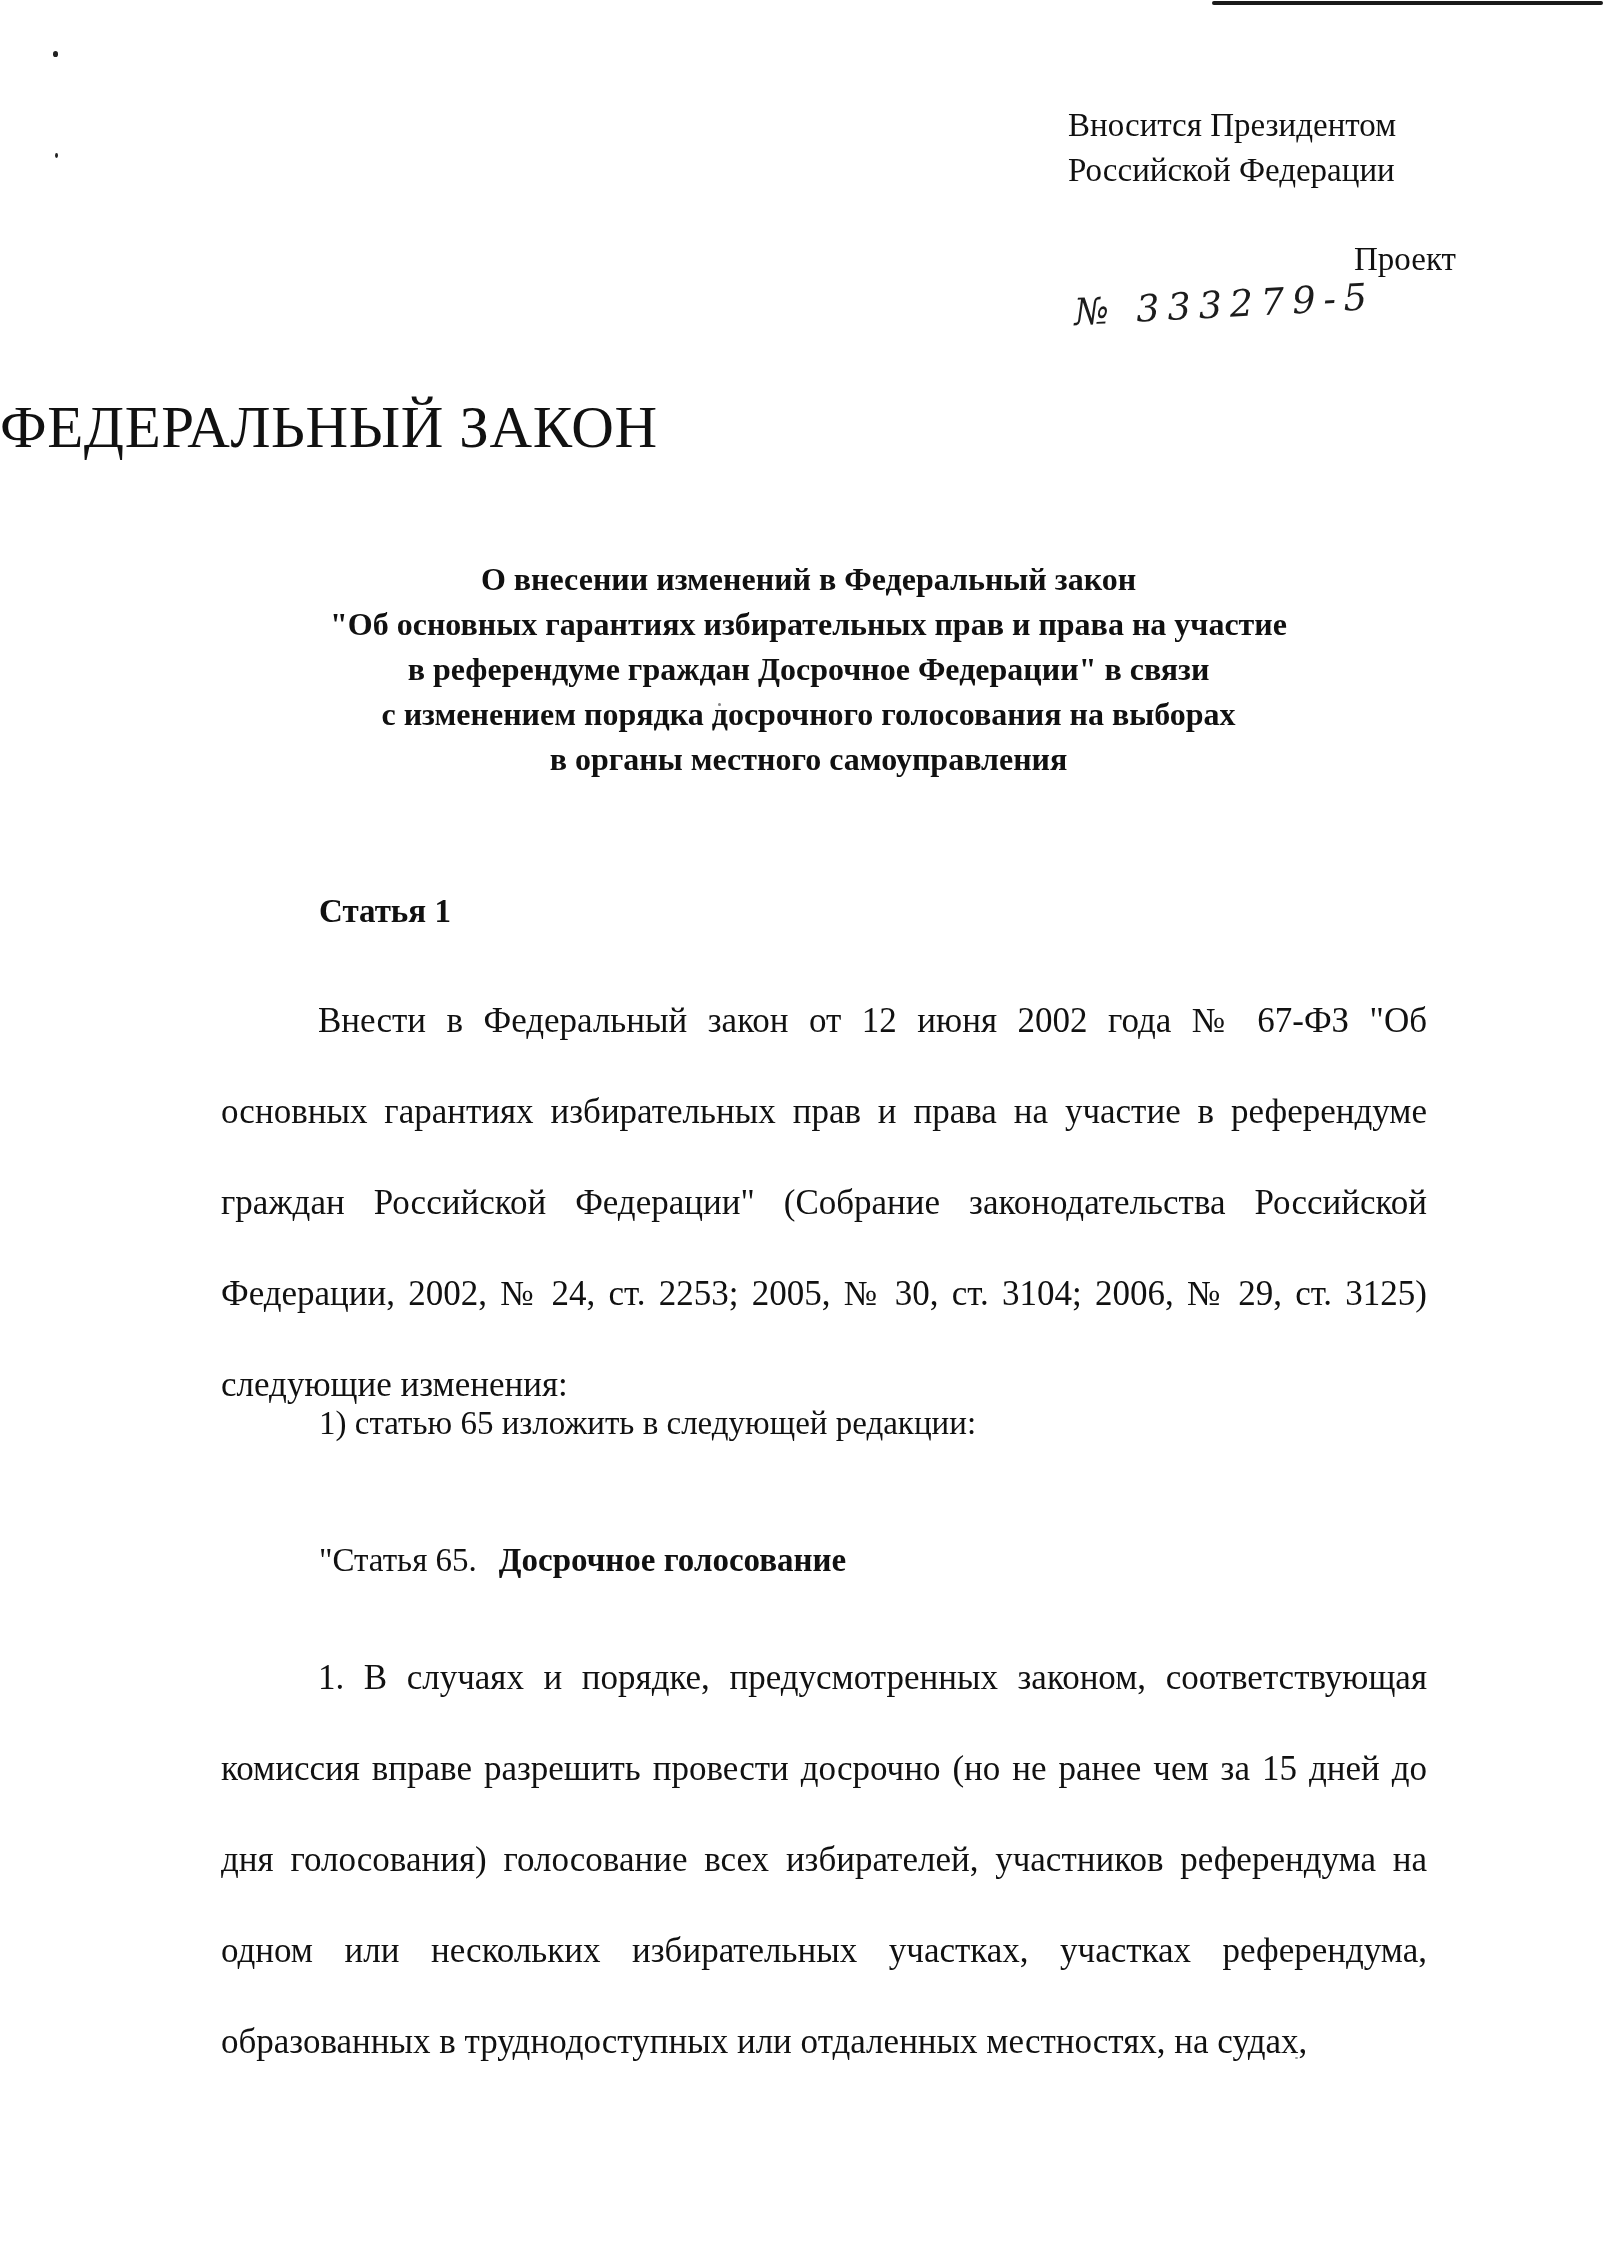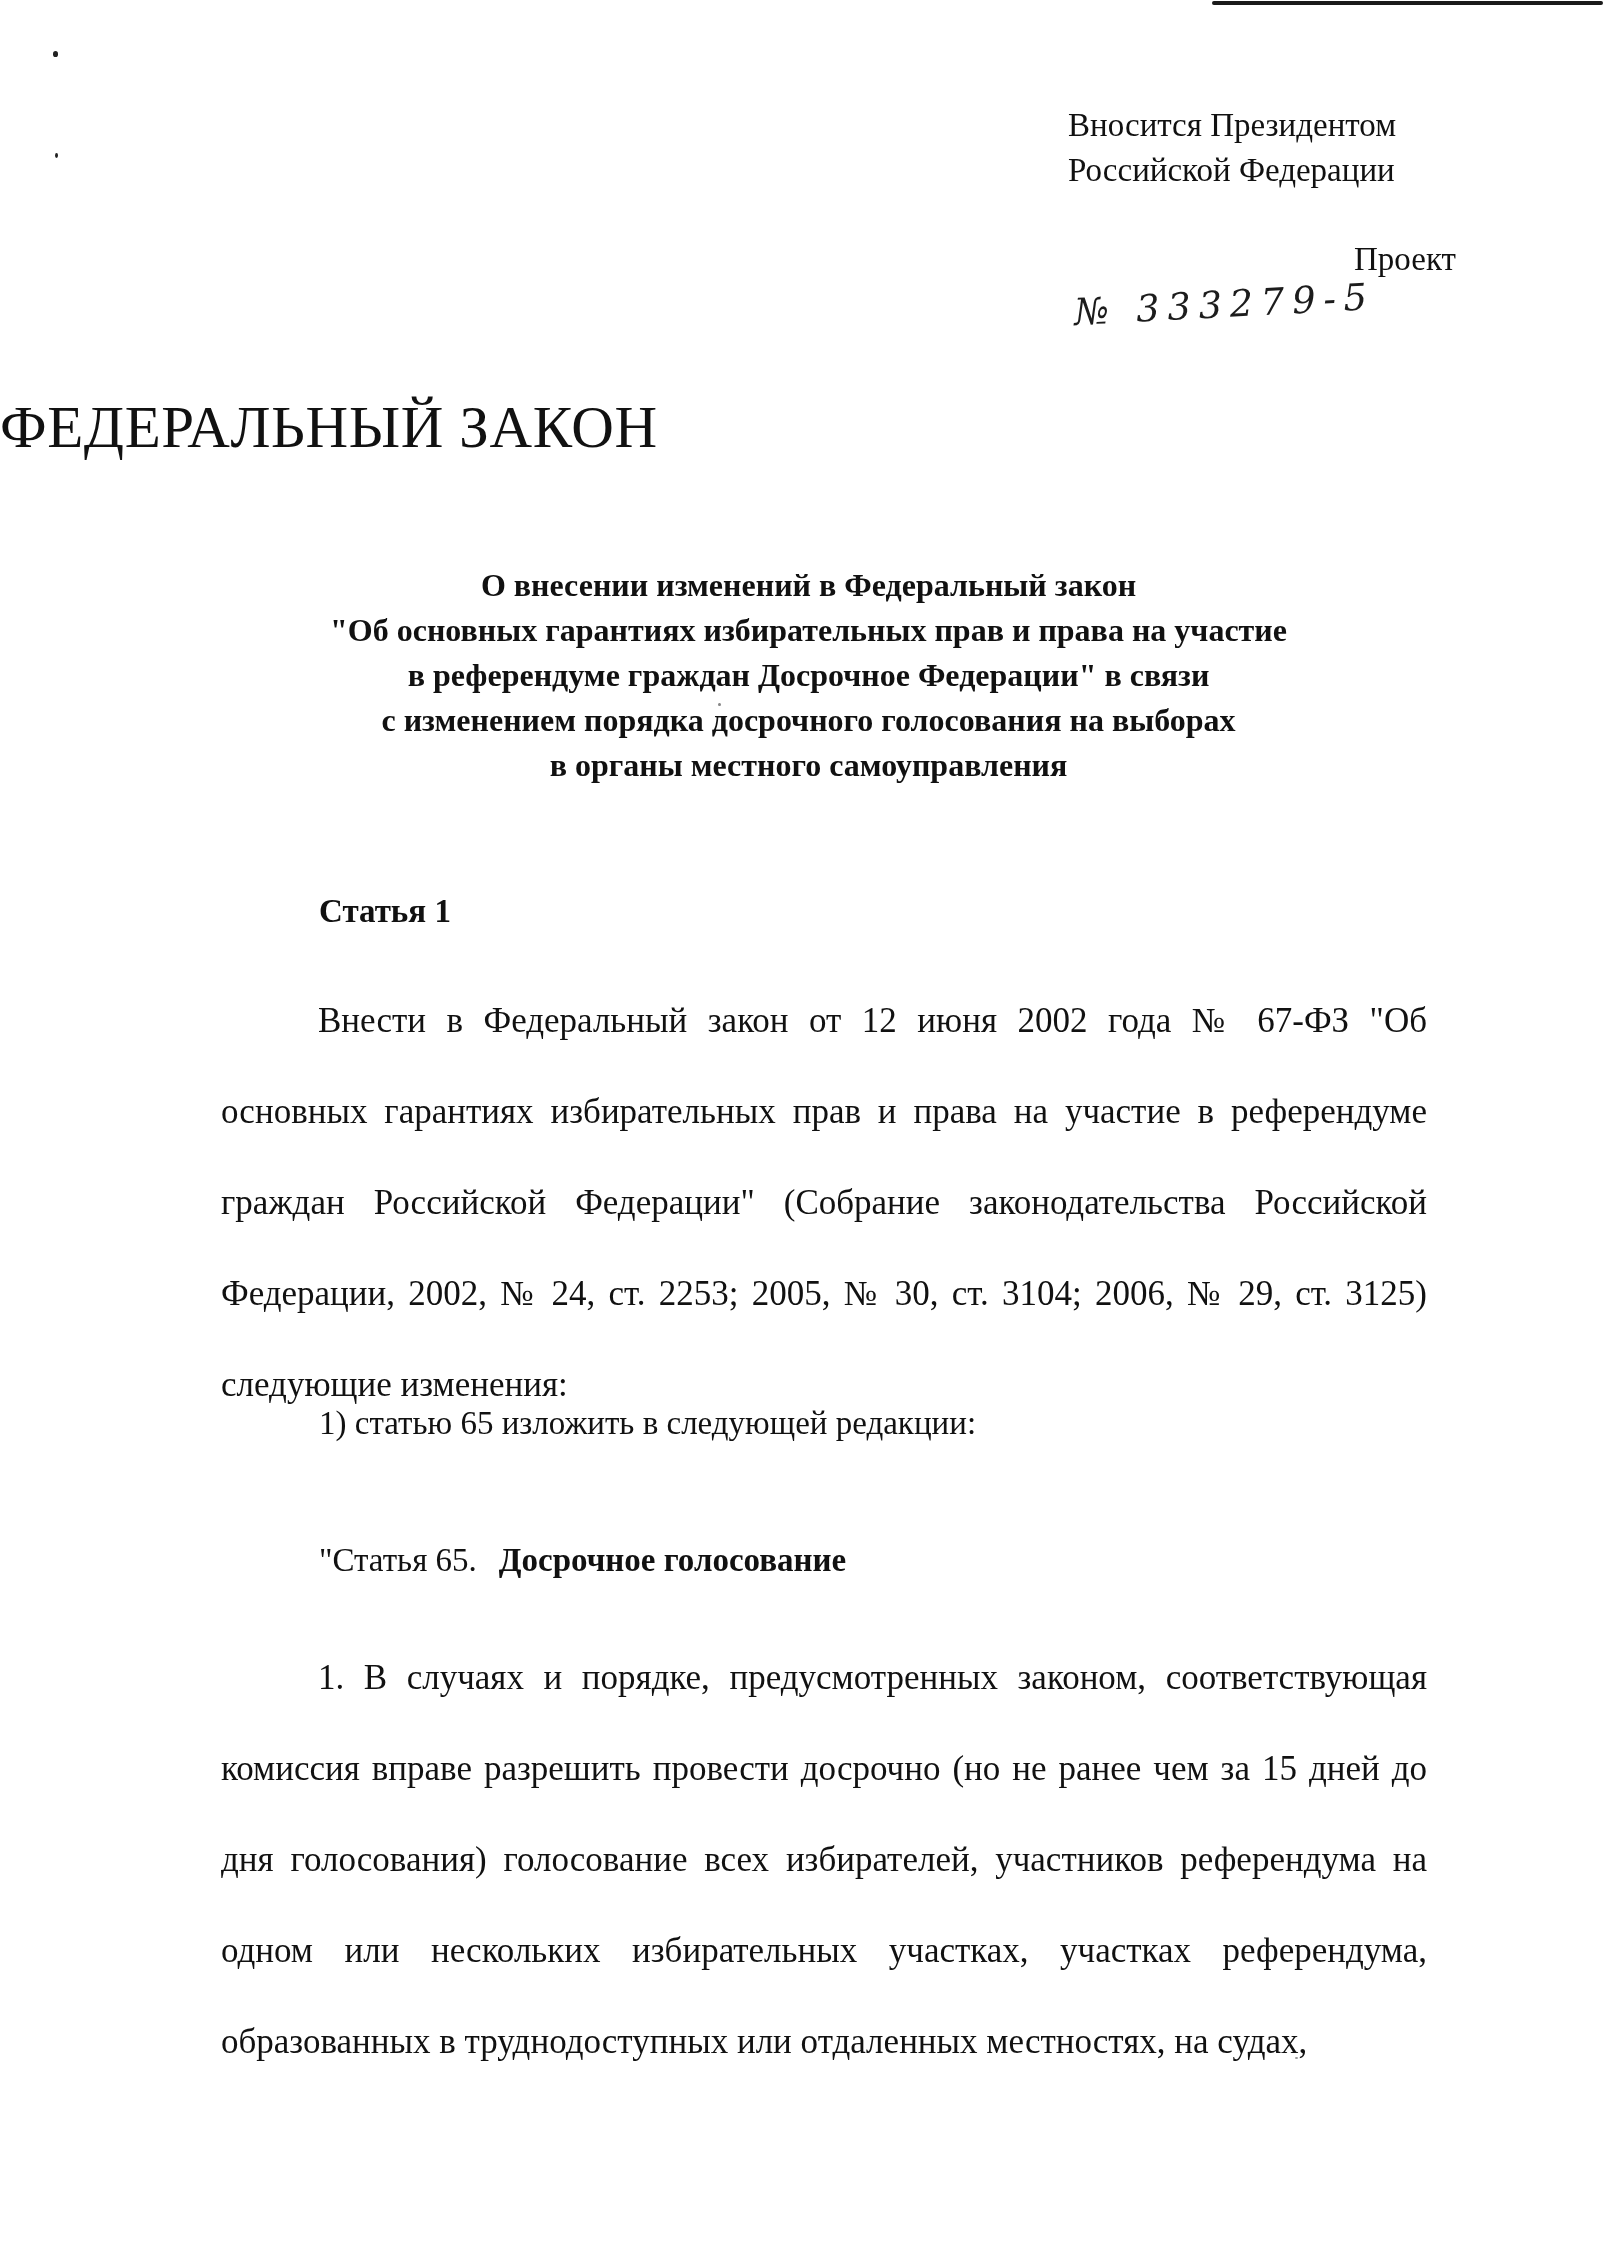--- a/index.html
+++ b/index.html
@@ -11,21 +11,21 @@
     .speck2 { left: 55px; top: 153px; width: 3.2px; height: 5.1px; }
     .speck3 { left: 718px; top: 703px; width: 2.6px; height: 3.2px; background:#888; }
     .speck4 { left: 1295px; top: 2057px; width: 2.6px; height: 1.9px; background:#999; }
 
     .submitter { position: absolute; left: 1068px; top: 103px; font-size: 33px; line-height: 45px; }
     .project-label { position: absolute; left: 1306px; top: 237px; font-size: 33px; line-height: 45px; margin-left: 48px; }
     .reg-number { position: absolute; left: 1074px; top: 290px; font-size: 37px; line-height: 45px;
                   font-family: "DejaVu Serif", serif; font-style: italic; letter-spacing: 7.7px; color: #1c1c1c; transform: rotate(-3deg); transform-origin: left center; }
 
     .doc-type { position: absolute; left: 0; width: 1617px; top: 392px; text-align: left; font-size: 59px; line-height: 71px; letter-spacing: 0.6px; }
-    .doc-title { position: absolute; left: 0; width: 1617px; top: 557px; text-align: center; font-size: 32px; line-height: 45px; font-weight: bold; margin-top: 6px; }
+    .doc-title { position: absolute; left: 0; width: 1617px; top: 557px; text-align: center; font-size: 32px; line-height: 45px; font-weight: bold; }
     .doc-title div { white-space: nowrap; }
 
     .article-heading { position: absolute; left: 319px; top: 889px; font-size: 33px; line-height: 45px; font-weight: bold; }
 
     .body-para { position: absolute; left: 221px; width: 1206px; font-size: 35px; }
     .para1 { top: 975px; line-height: 91px; text-align: justify; text-align-last: left; text-indent: 97px; }
     .item1 { position: absolute; left: 319px; top: 1401px; font-size: 33px; line-height: 45px; }
     .art65 { position: absolute; left: 319px; top: 1538px; font-size: 33px; line-height: 45px; }
     .art65 .art-num { margin-right: 22px; }
     .art65 .art-name { font-weight: bold; }

